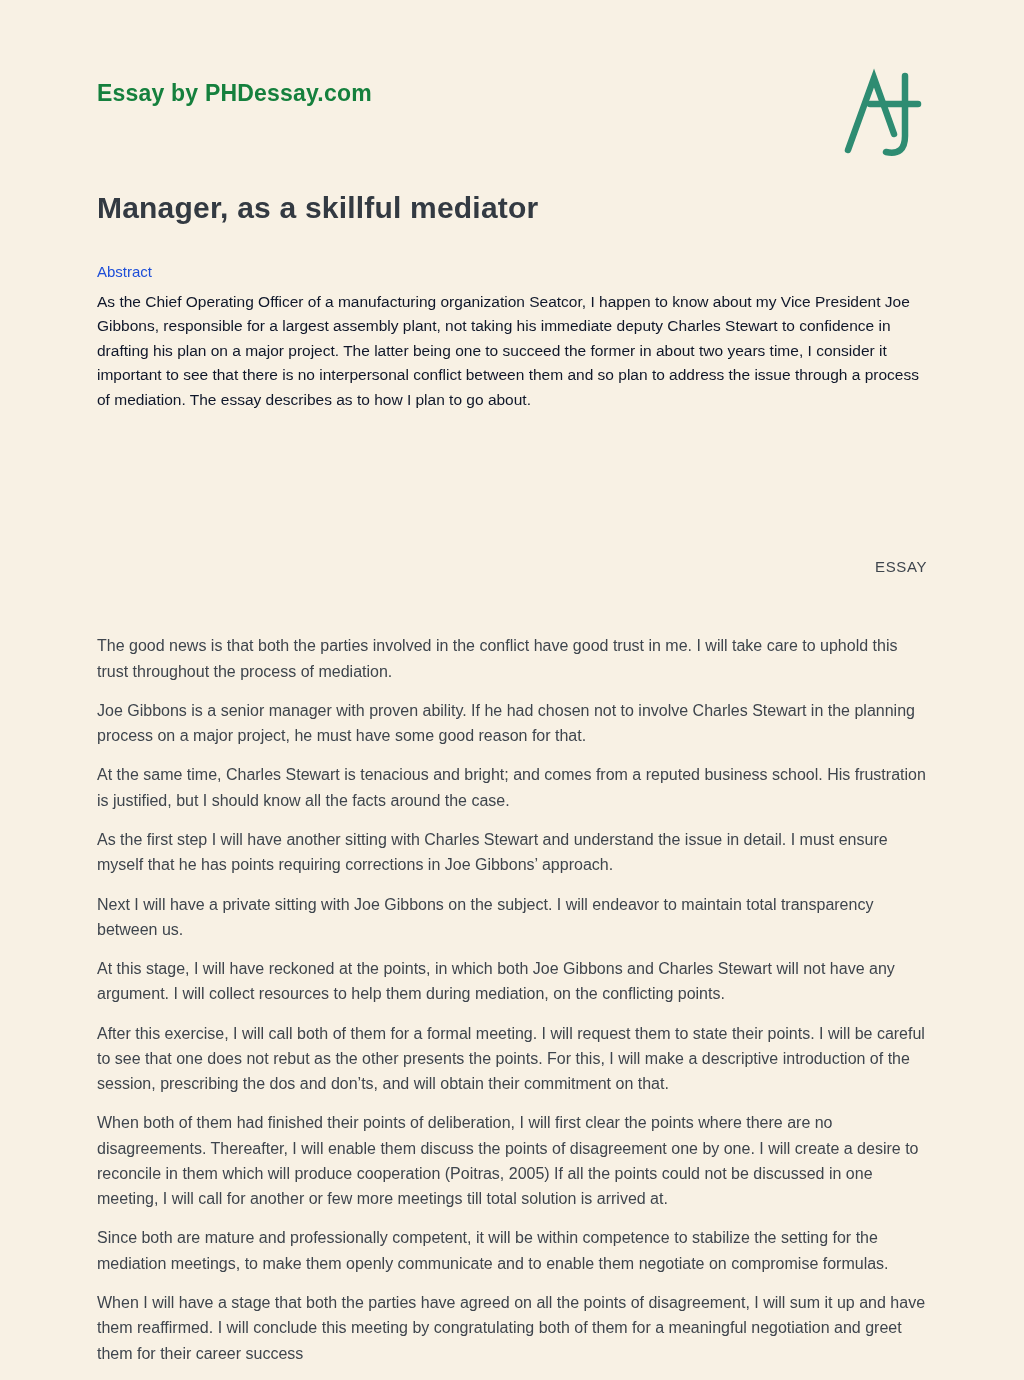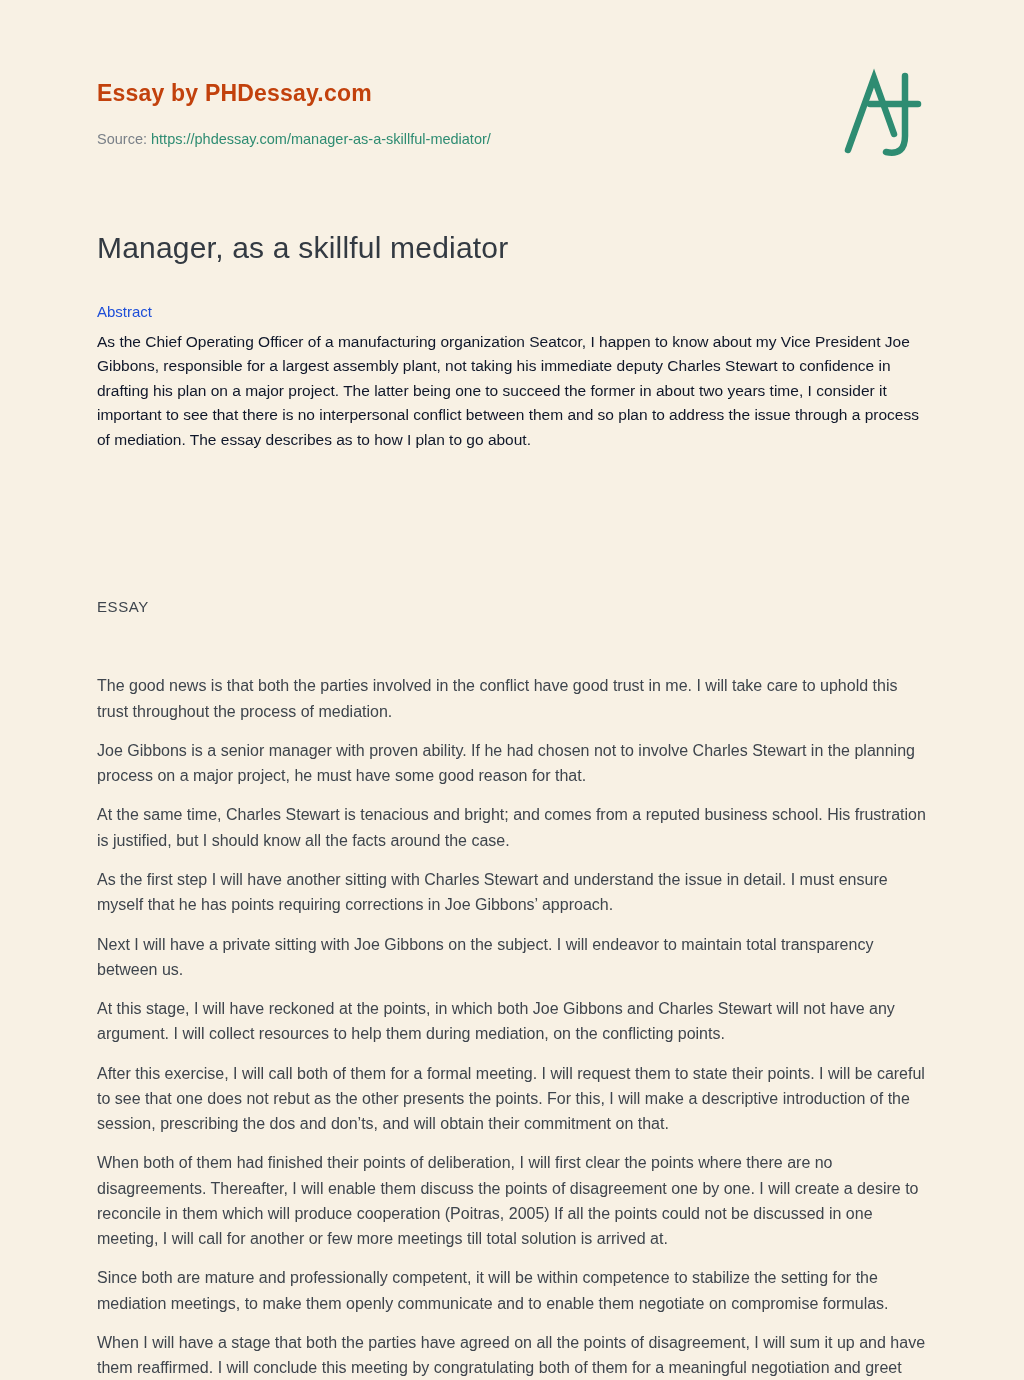--- a/index.html
+++ b/index.html
@@ -13,21 +13,21 @@
     width: 1024px;
     height: 1380px;
     margin: 0 auto;
     background: #f8f1e4;
     padding: 80px 97px 30px 97px;
     overflow: hidden;
   }
   .header-title {
     font-size: 23px;
     font-weight: 600;
-    color: #c2410c;
+    color: #15803d;
     letter-spacing: 0.2px;
   }
   .source-line {
     margin-top: 24px;
     font-size: 14.5px;
     color: #7a8088;
   }
   .source-link {
     color: #2e8c72;
     text-decoration: none;
@@ -36,64 +36,61 @@
   .logo {
     position: absolute;
     top: 68px;
     right: 100px;
     width: 82px;
     height: 96px;
   }
   .essay-title {
     margin-top: 84px;
     font-size: 30px;
-    font-weight: 400;
+    font-weight: 700;
     color: #333a42;
     letter-spacing: 0.2px;
   }
   .section-label {
     margin-top: 38px;
     font-size: 15px;
     color: #1d4ed8;
   }
   .abstract-text {
     margin-top: 10px;
     font-size: 15.5px;
     line-height: 1.58;
     color: #0f172a;
     max-width: 832px;
   }
   .essay-label {
     margin-top: 146px;
     font-size: 15px;
     letter-spacing: 0.6px;
     color: #3e454d;
+    text-align: right;
   }
   .essay-body {
     margin-top: 58px;
     max-width: 832px;
   }
   .para {
     margin: 0 0 14px 0;
     font-size: 16px;
     line-height: 1.58;
     color: #3e454d;
   }
 </style>
 </head>
 <body>
 
 <div class="page">
 
   <div class="header-title">Essay by PHDessay.com</div>
 
-  <div class="source-line">
-    <span>Source:</span>
-    <a class="source-link">https://phdessay.com/manager-as-a-skillful-mediator/</a>
-  </div>
 
   <div class="logo">
     <svg viewBox="0 0 82 96" width="82" height="96" fill="none" stroke="#2e8c72" stroke-width="6.5" stroke-linecap="round">
 
       <path d="M6 82 L32 10 L52 66"></path>
 
       <path d="M28 36 L76 36"></path>
 
       <path d="M63 8 L63 68 Q63 88 44 84"></path>
     </svg>

